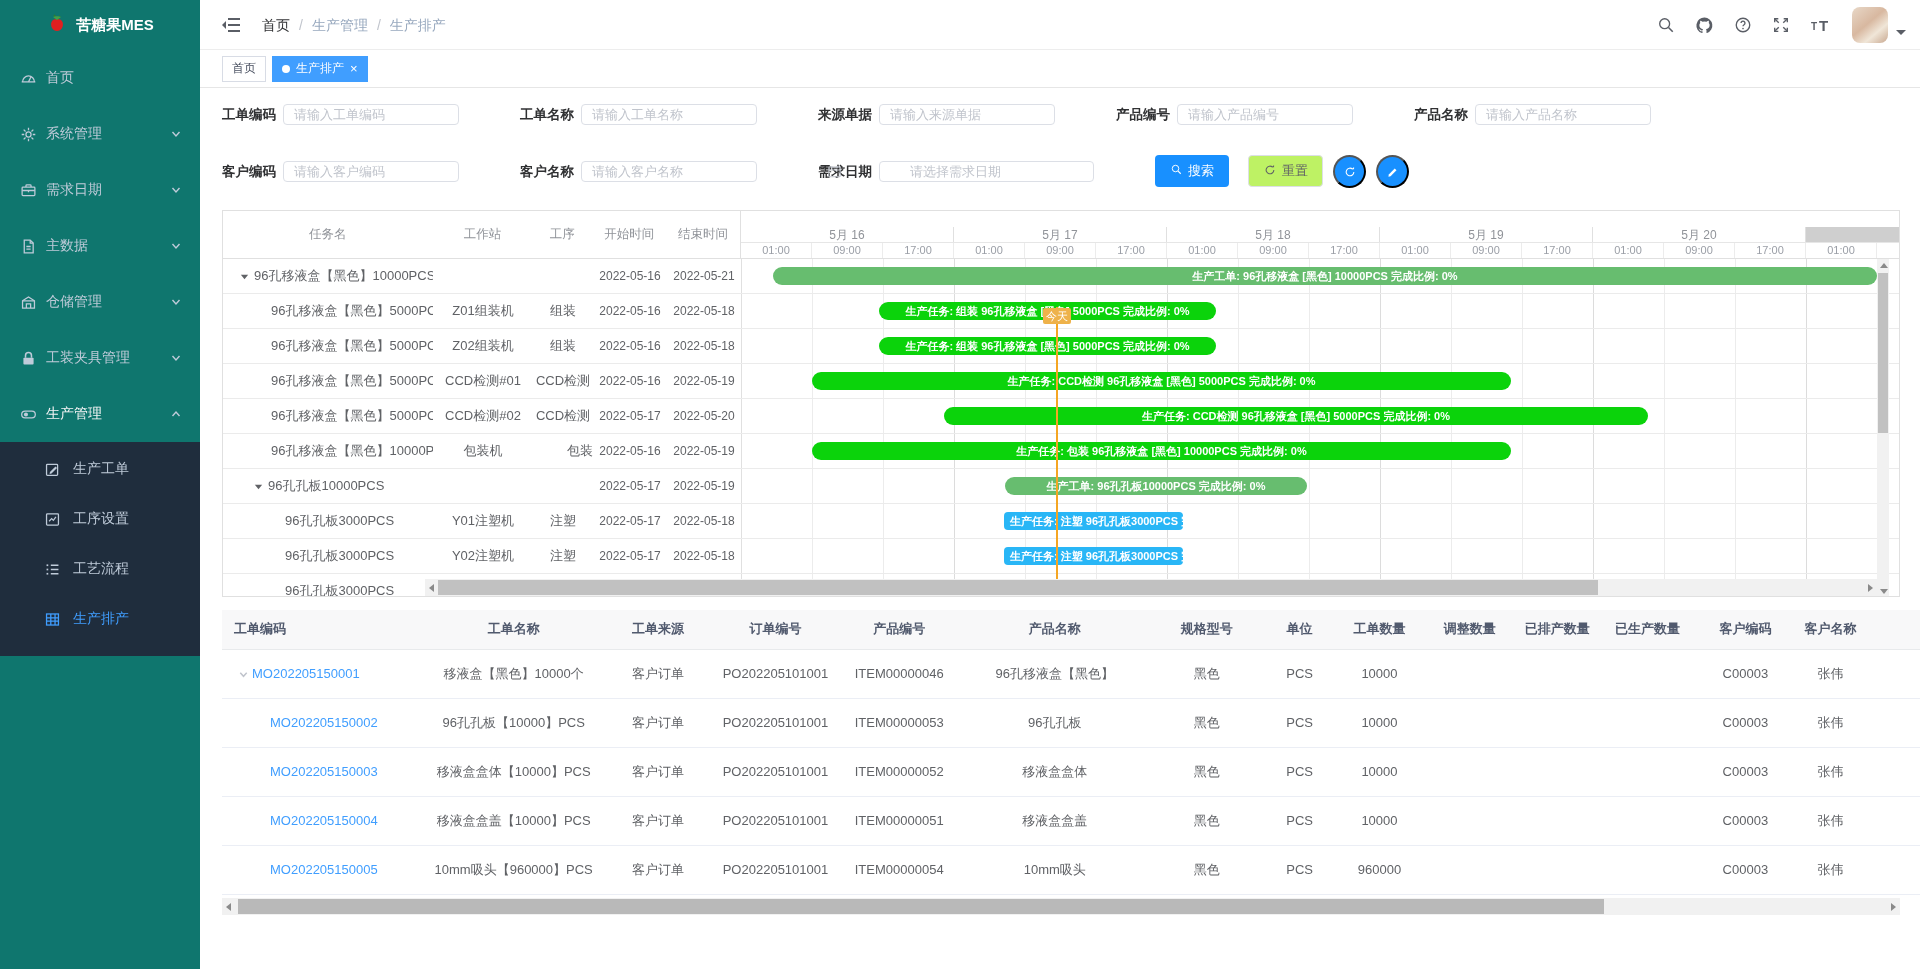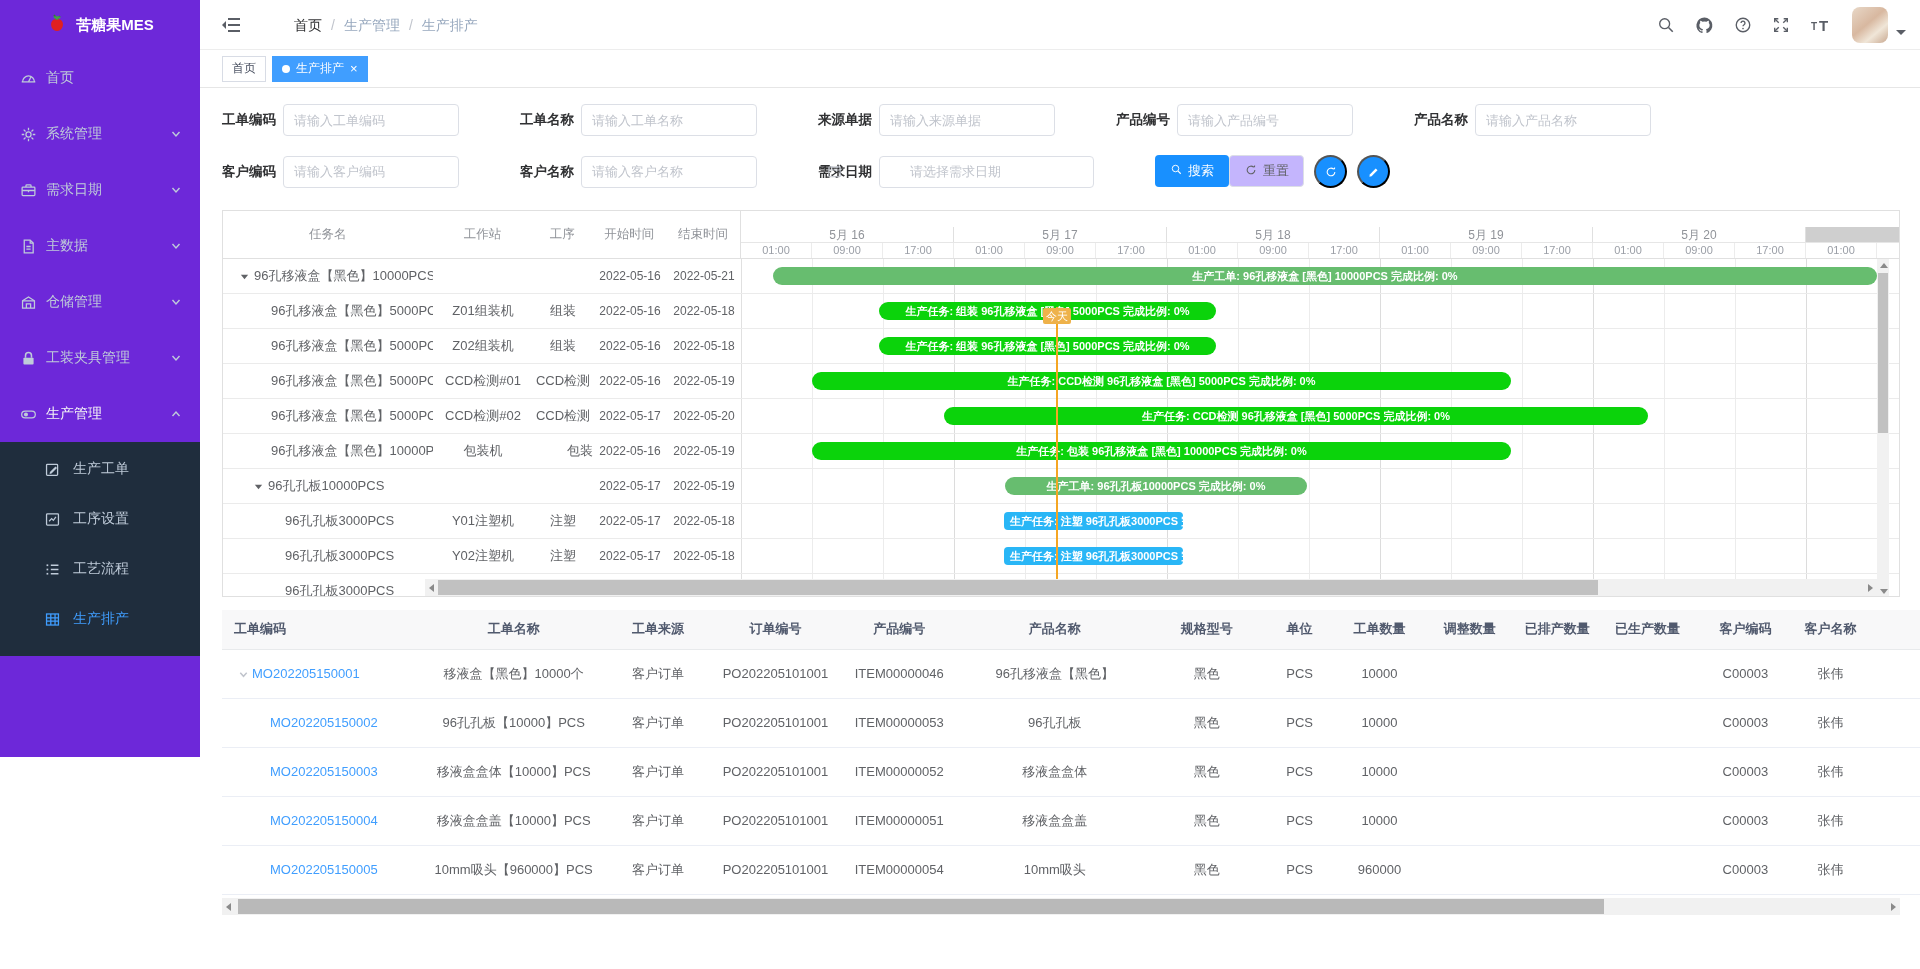--- a/index.html
+++ b/index.html
@@ -1,38 +1,38 @@
 <!DOCTYPE html>
 <html style="--btn-blue: #1890ff;"><head>
 <meta charset="utf-8">
 <style>
   * { margin:0; padding:0; box-sizing:border-box; }
   html,body { width:1920px; height:969px; overflow:hidden; background:#fff;
     font-family:"Liberation Sans","DejaVu Sans",sans-serif; }
 
   
-  #sidebar { position:absolute; left:0; top:0; width:200px; height:757px; background:#6d28d9; z-index:5; }
+  #sidebar { position:absolute; left:0; top:0; width:200px; height:969px; background:#0f766e; z-index:5; }
   #logo { height:50px; display:flex; align-items:center; justify-content:center; gap:8px;
     color:#fff; font-weight:bold; font-size:15px; }
   .menu-item { height:56px; display:flex; align-items:center; padding:0 8px 0 20px;
     color:#bfcbd9; font-size:14px; cursor:pointer; position:relative; }
   .menu-item .mi-icon { width:26px; display:flex; color:#bfcbd9; }
   .menu-item .chev { position:absolute; right:18px; color:#bfcbd9; display:flex; }
   .menu-item.open { color:#f4f4f5; }
   .submenu { background:#1f2d3d; padding:2px 0 12px; }
   .sub-item { height:50px; display:flex; align-items:center; gap:12px; padding-left:44px;
     color:#bfcbd9; font-size:14px; cursor:pointer; }
   .sub-item .mi-icon { display:flex; color:#bfcbd9; }
   .sub-item.active, .sub-item.active .mi-icon { color:#409EFF; }
 
   
   #navbar { position:absolute; left:200px; top:0; width:1720px; height:50px; background:#fff;
     border-bottom:1px solid #ededed; }
   #hamburger { position:absolute; left:22px; top:15px; color:#5a5e66; cursor:pointer; }
-  #breadcrumb { position:absolute; left:62px; top:17px; font-size:14px; color:#97a8be;margin-left:32px; }
+  #breadcrumb { position:absolute; left:62px; top:17px; font-size:14px; color:#97a8be; }
   #breadcrumb .crumb-first { color:#303133; }
   #breadcrumb .sep { margin:0 9px; color:#c0c4cc; }
   #nav-right { position:absolute; right:14px; top:0; height:50px; display:flex; align-items:center; gap:20px; }
   .nav-ic { color:#5a5e66; display:flex; cursor:pointer; }
   #avatar { width:36px; height:36px; border-radius:8px; cursor:pointer;
     background:linear-gradient(140deg,#e8d8c8 0%,#d8b8a0 45%,#f0e6d8 70%,#c8a890 100%); }
   #avatar-caret { color:#5a5e66; display:flex; margin-left:-12px; margin-top:14px; cursor:pointer; }
 
   
   #tagsbar { position:absolute; left:200px; top:50px; width:1720px; height:38px; background:#fff;
@@ -40,29 +40,29 @@
   .tag { height:26px; display:inline-flex; align-items:center; padding:0 9px; font-size:12px;
     border:1px solid #d8dce5; background:#fff; color:#495060; cursor:pointer; gap:6px; }
   .tag.active { background:#409EFF; border-color:#409EFF; color:#fff; }
   .tag .dot { width:8px; height:8px; border-radius:50%; background:#fff; }
   .tag .close { font-size:13px; line-height:1; cursor:pointer; }
 
   
   .f-row { position:absolute; left:222px; display:flex; }
   .f-group { display:flex; align-items:center; margin-right:61px; }
   .f-label { width:61px; font-size:13.5px; font-weight:bold; color:#303133; }
-  .f-input { height:32px; width:176px; border:1px solid #dcdfe6; border-radius:4px;
+  .f-input { height:21px; width:176px; border:1px solid #dcdfe6; border-radius:4px;
     font-size:13px; color:#606266; padding:0 10px; background:#fff; }
   .f-input::placeholder { color:#c0c4cc; }
   .f-input.date { width:215px; padding-left:30px; }
   .cal-ic { position:absolute; margin-left:9px; color:#c0c4cc; display:flex; pointer-events:none; }
   .btn { height:32px; border-radius:4px; font-size:13px; display:inline-flex; align-items:center;
     gap:5px; padding:0 14px; cursor:pointer; border:1px solid transparent; }
   .btn-search { background:var(--btn-blue); color:#fff; }
-  .btn-reset { background:#c4b5fd; border-color:#dcdfe6; color:#606266; margin-left:0; }
+  .btn-reset { background:#bef264; border-color:#dcdfe6; color:#606266; margin-left:19px; }
   .btn-circle { width:33px; height:33px; border-radius:50%; background:var(--btn-blue); color:#fff;
     display:inline-flex; align-items:center; justify-content:center; cursor:pointer; margin-left:10px; }
 
   
   #gantt { position:absolute; left:222px; top:210px; width:1678px; height:387px;
     border:1px solid #e0e0e0; background:#fff; overflow:hidden; }
   .g-cols { position:absolute; left:0; top:0; width:518px; height:48px; border-bottom:1px solid #e0e0e0;
     border-right:1px solid #e0e0e0; display:flex; align-items:center; }
   .g-col-h { font-size:12.5px; color:#909399; text-align:center; }
   .g-band { position:absolute; left:518px; top:0; width:1160px; height:16px; border-bottom:1px solid #e6e6e6;

